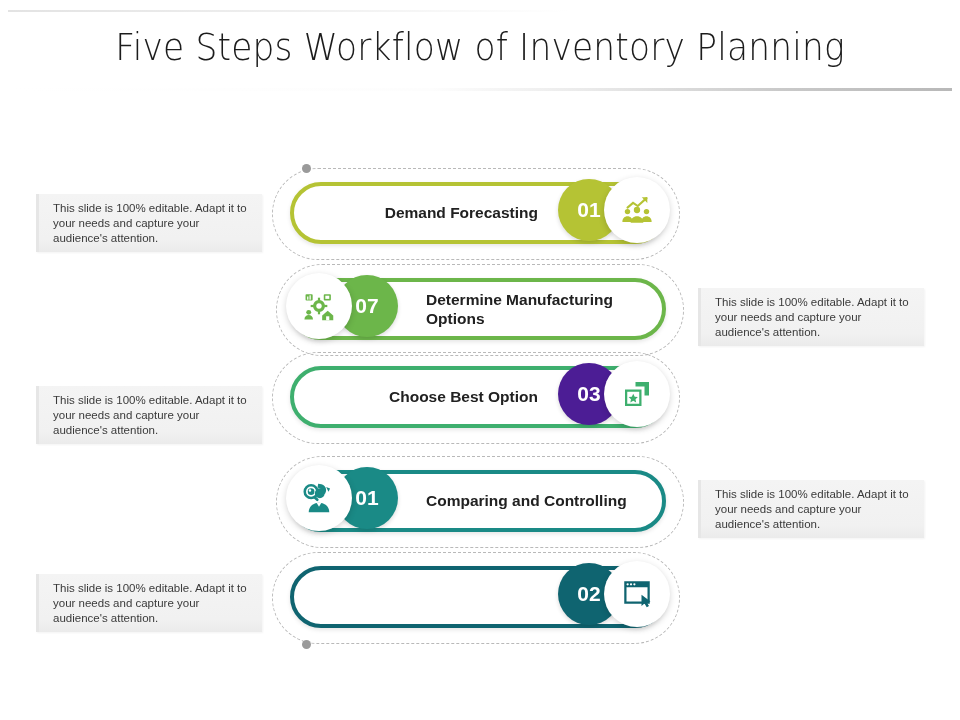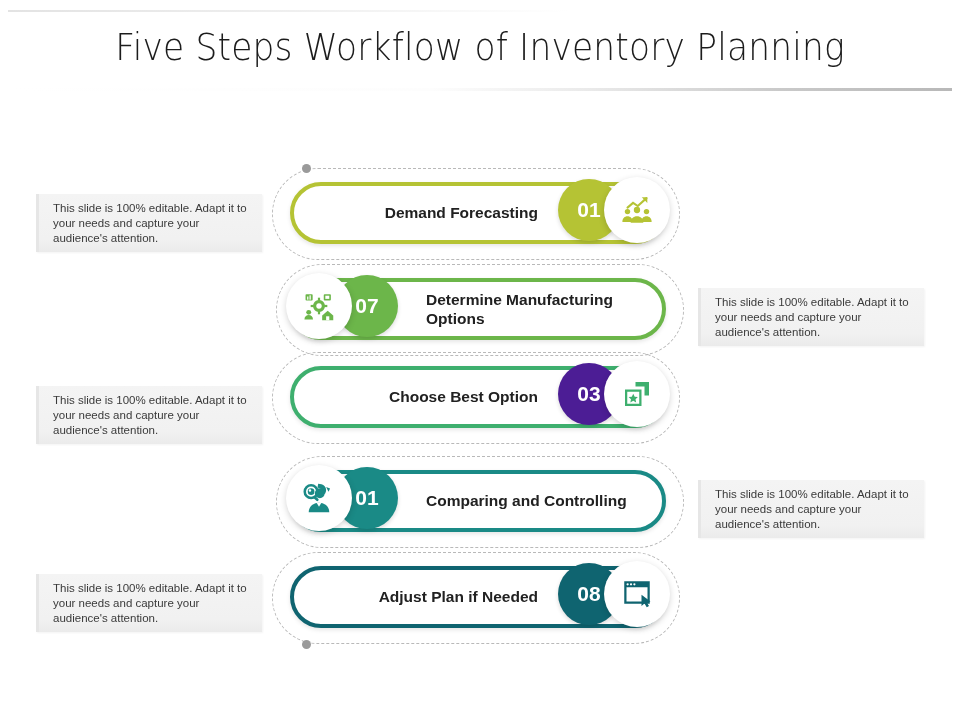--- a/index.html
+++ b/index.html
@@ -265,22 +265,21 @@
         </g>
       </svg>
     </div>
   </div>
 </div>
 
 <div class="step-row layout-right" style="top:552px;">
   <div class="dash-capsule"></div>
   <div class="connector-dot" style="left:30px; top:88px;"></div>
   <div class="pill" style="border-color:#0f6470;">
-    <div class="pill-label">Adjust Plan if Needed</div>
-    <div class="num-circle" style="background:#0f6470;">08</div>
+    <div class="num-circle" style="background:#0f6470;">02</div>
     <div class="icon-circle">
       <svg width="36" height="36" viewBox="0 0 48 48" aria-hidden="true">
         <g fill="#0f6470">
           <path d="M7 7 h34 v30 h-34 z m3 8 v19 h28 v-19 z"></path>
           <circle cx="11.5" cy="11" r="1.5" fill="#ffffff"></circle>
           <circle cx="16" cy="11" r="1.5" fill="#ffffff"></circle>
           <circle cx="20.5" cy="11" r="1.5" fill="#ffffff"></circle>
           <rect x="13" y="19" width="4" height="3.4" fill="#ffffff"></rect>
           <rect x="13" y="24.5" width="4" height="3.4" fill="#ffffff"></rect>
           <rect x="13" y="30" width="4" height="3.4" fill="#ffffff"></rect>

